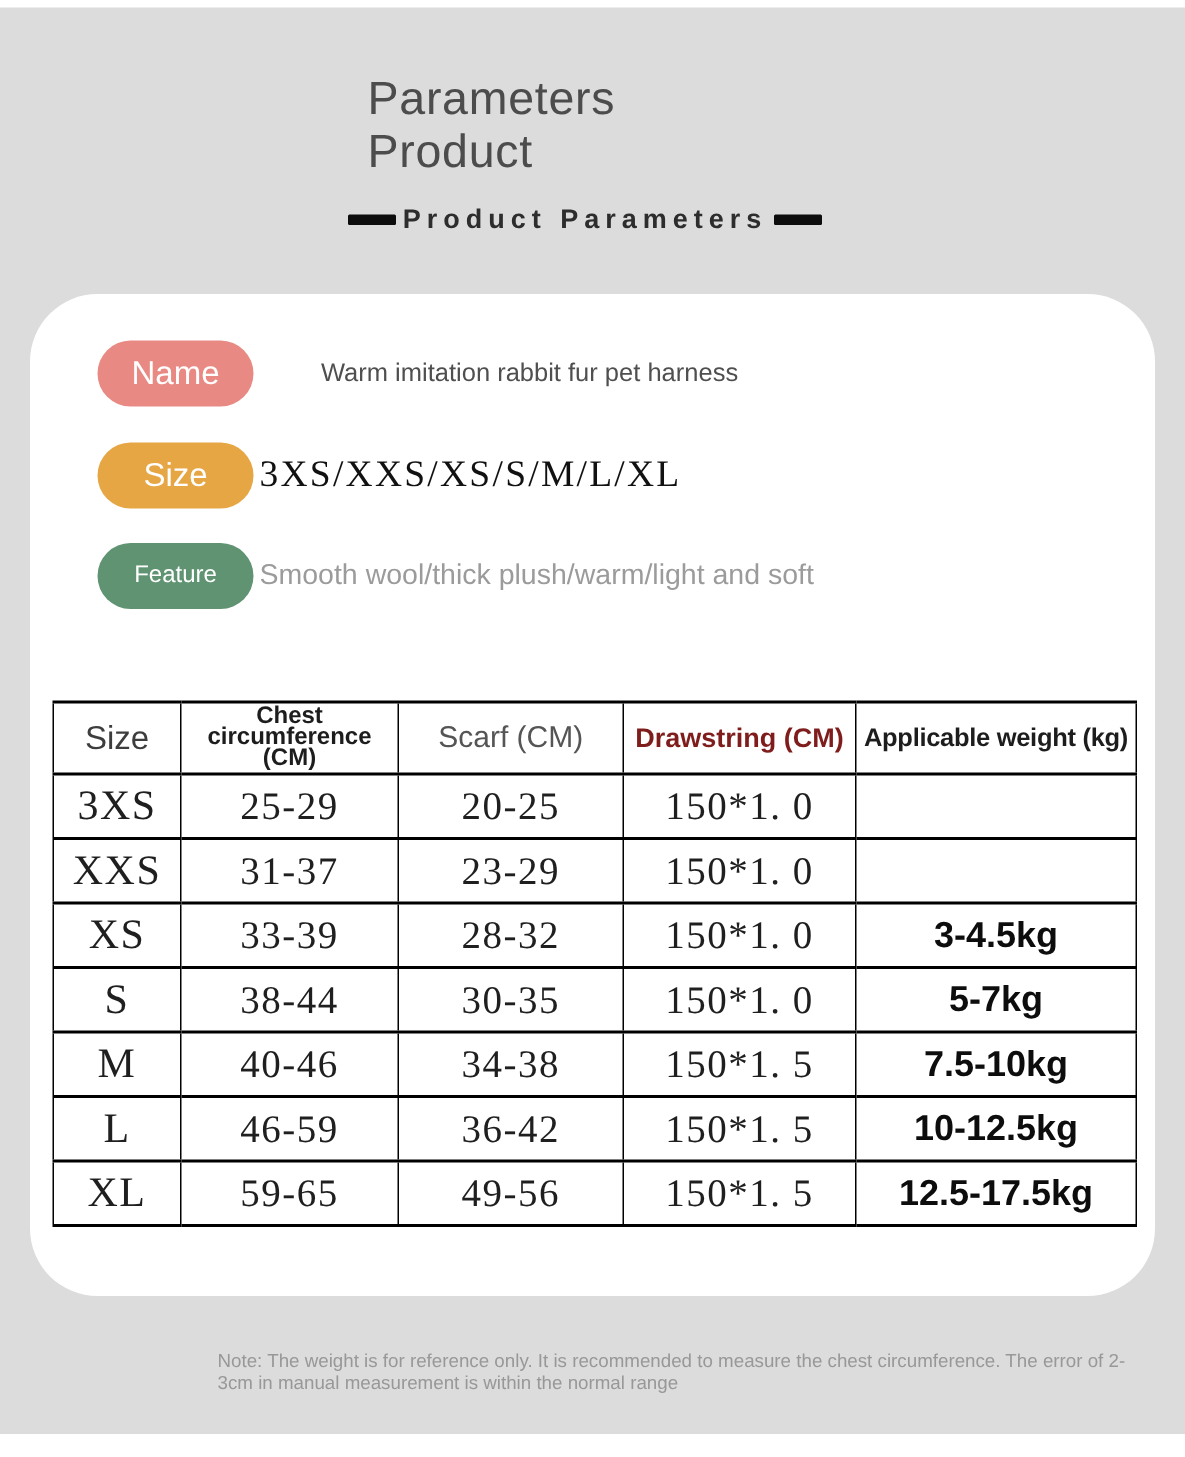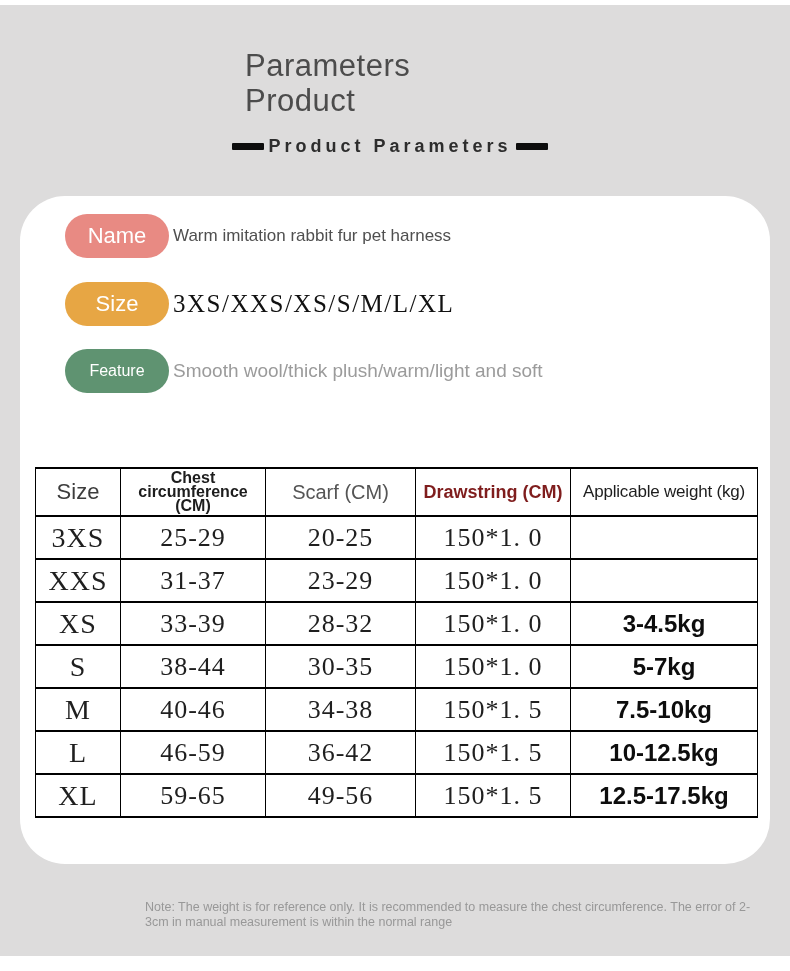--- a/index.html
+++ b/index.html
@@ -58,21 +58,21 @@
     left: 20px; top: 196px;
     width: 750px; height: 668px;
     background: #ffffff;
     border-radius: 45px;
   }
   .param-row {
     display: flex;
     align-items: center;
     margin-left: 45px;
   }
-  .param-row.r1 { padding-top: 18px; }
+  .param-row.r1 { padding-top: 31px; gap: 41px; }
   .param-row.r2 { margin-top: 24px; }
   .param-row.r3 { margin-top: 23px; }
   .pill {
     width: 104px; height: 44px;
     border-radius: 22px;
     display: flex;
     align-items: center;
     justify-content: center;
     color: #ffffff;
     flex: 0 0 104px;
@@ -112,21 +112,21 @@
   col.c-weight { width: 187px; }
   tr.head-row { height: 48px; }
   tr.data-row { height: 43px; }
   th.h-size { font-weight: normal; font-size: 22px; color: #3d3d3d; }
   th.h-chest {
     font-weight: bold; font-size: 16px; line-height: 14px;
     color: #1d1d1d; text-align: left; padding: 2px 0 0 20px;
   }
   th.h-scarf { font-weight: normal; font-size: 20px; color: #555555; }
   th.h-draw { font-weight: bold; font-size: 18px; color: #7f1d1d; }
-  th.h-weight { font-weight: normal; font-size: 17px; color: #1d1d1d; letter-spacing: -0.2px; margin-top: 39px; }
+  th.h-weight { font-weight: bold; font-size: 17px; color: #1d1d1d; letter-spacing: -0.2px; margin-top: 39px; }
   td.cell-size {
     font-family: "Liberation Serif", serif;
     font-size: 28px; color: #1f1f1f; letter-spacing: 1px;
   }
   td.cell-num {
     font-family: "Liberation Serif", serif;
     font-size: 26px; color: #1f1f1f; letter-spacing: 1px;
   }
   td.cell-weight {
     font-family: "Liberation Sans", sans-serif;

